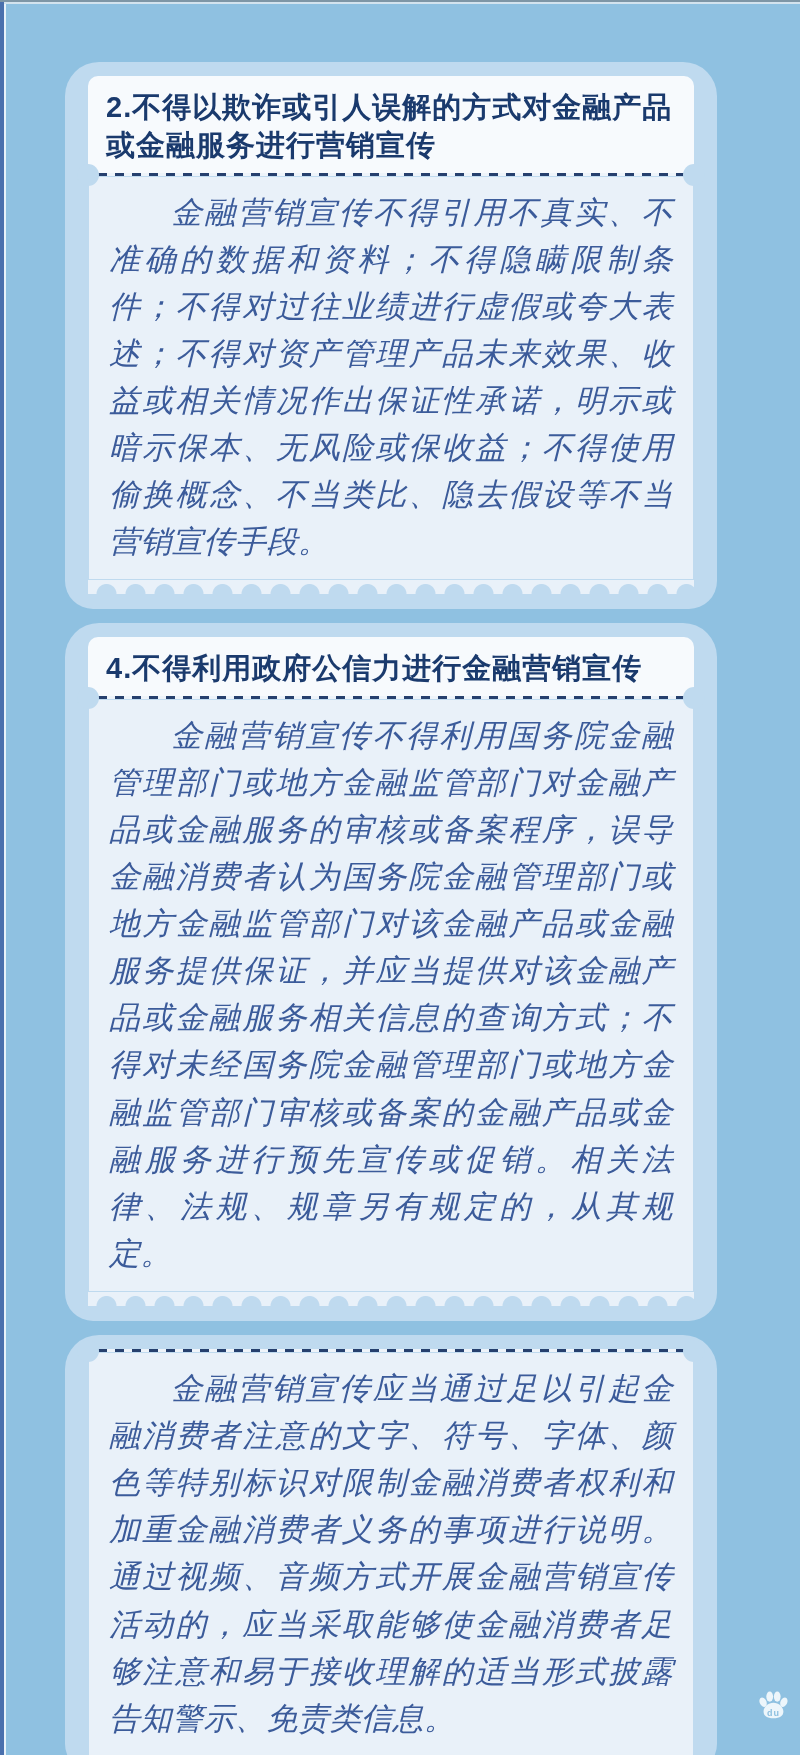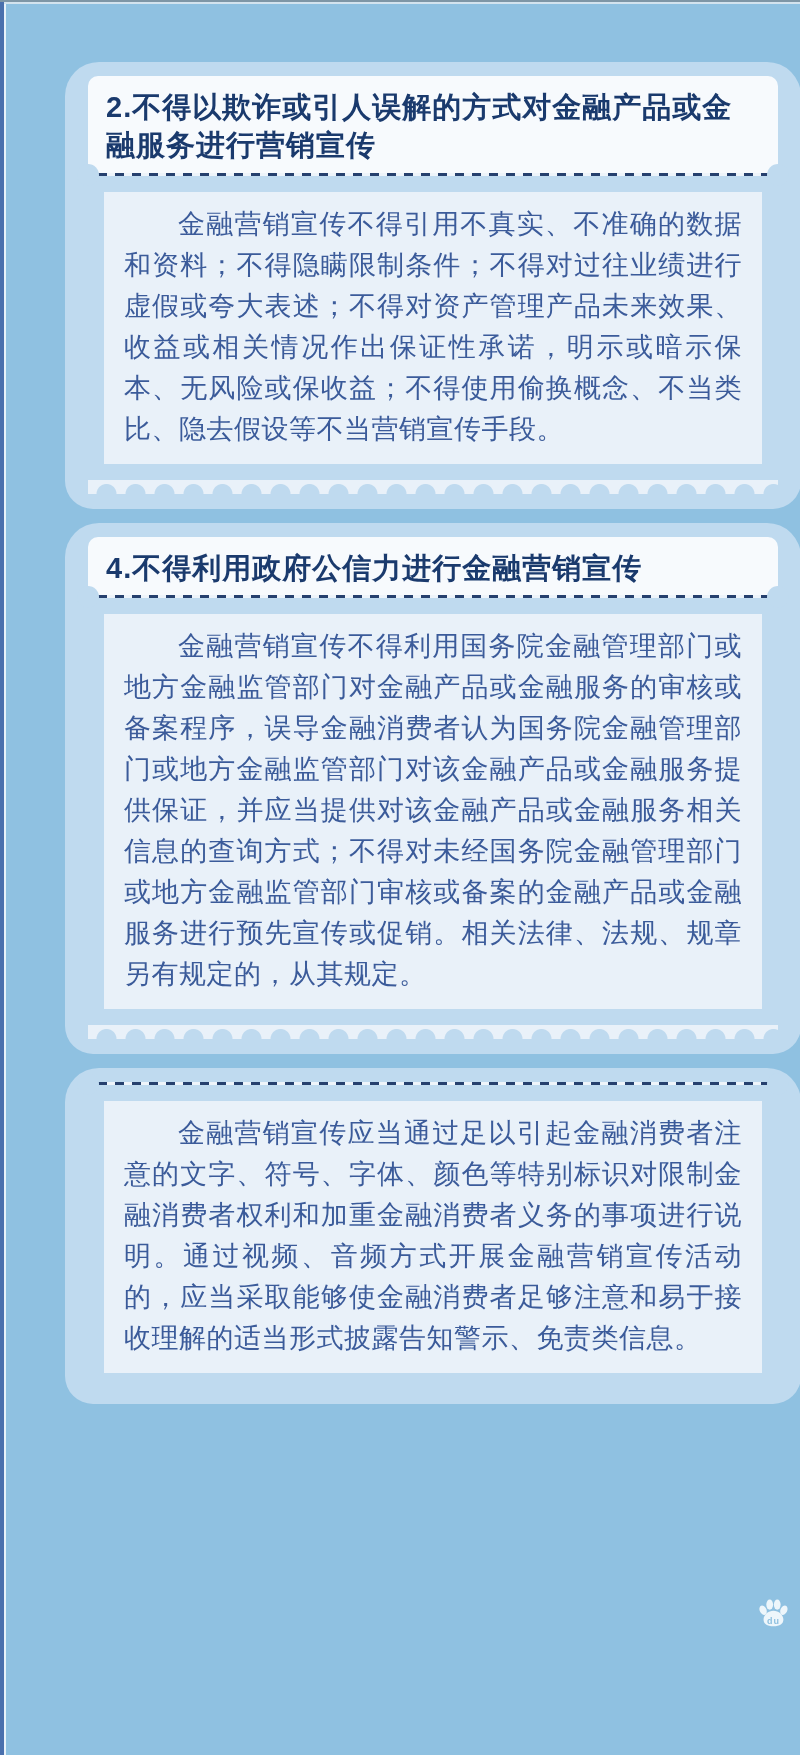--- a/index.html
+++ b/index.html
@@ -12,21 +12,21 @@
   .top-line{position:absolute;top:0;left:0;right:0;height:2px;background:#7E96A6;z-index:5;}
   .top-line-hl{position:absolute;top:2px;left:0;right:0;height:2px;background:#D3E3EE;z-index:5;}
   .left-stripe{position:absolute;top:2px;bottom:0;left:0;width:4px;background:#4A70AD;z-index:5;}
   .left-stripe-hl{position:absolute;top:4px;bottom:0;left:4px;width:2px;background:#E8F2F9;z-index:5;}
 
   .cards{padding-top:62px;}
 
   
   .card{
     box-sizing:border-box;
-    width:736px;
+    width:652px;
     margin:0 0 14px 65px;
     background:#BFDAEF;
     border-radius:34px 34px 28px 28px;
     padding:14px 23px 15px;
   }
   .card-inner{position:relative;}
 
   .card-title{
     margin:0;
     padding:12px 18px 8px;
@@ -45,43 +45,44 @@
     background:repeating-linear-gradient(90deg,#26406E 0 9px,rgba(0,0,0,0) 9px 17px);
   }
   .notch{
     position:absolute;width:22px;height:22px;border-radius:50%;
     background:#BFDAEF;top:-9px;z-index:2;
   }
   .notch-left{left:-11px;}
   .notch-right{right:-11px;}
 
   .card-body{
-    margin:16px;
+    margin:1px;
     padding:12px 20px 14px;
     background:#E9F1F9;
     color:#3B5B9A;
-    font-size:27px;
+    font-size:31px;
     line-height:1.52;
     letter-spacing:0.5px;
     text-indent:2em;
     text-align:justify;
+    font-style:italic;
   }
 
   
   .scallops{
     height:14px;
     background-color:#E9F1F9;
     background-image:radial-gradient(circle at 50% 100%,#BFDAEF 9.5px,rgba(0,0,0,0) 10.5px);
     background-size:29px 14px;
     background-position:4px bottom;
     background-repeat:repeat-x;
   }
 
   .watermark{
-    position:absolute;top:1597px;right:10px;
+    position:absolute;top:1689px;right:10px;
     display:flex;align-items:flex-end;gap:5px;
     color:#FBFDFE;opacity:.92;
     font-size:30px;font-weight:bold;letter-spacing:1px;
     z-index:6;
     flex-direction:column;
   }
   .watermark svg{display:block;}
 </style>
 </head>
 <body>

